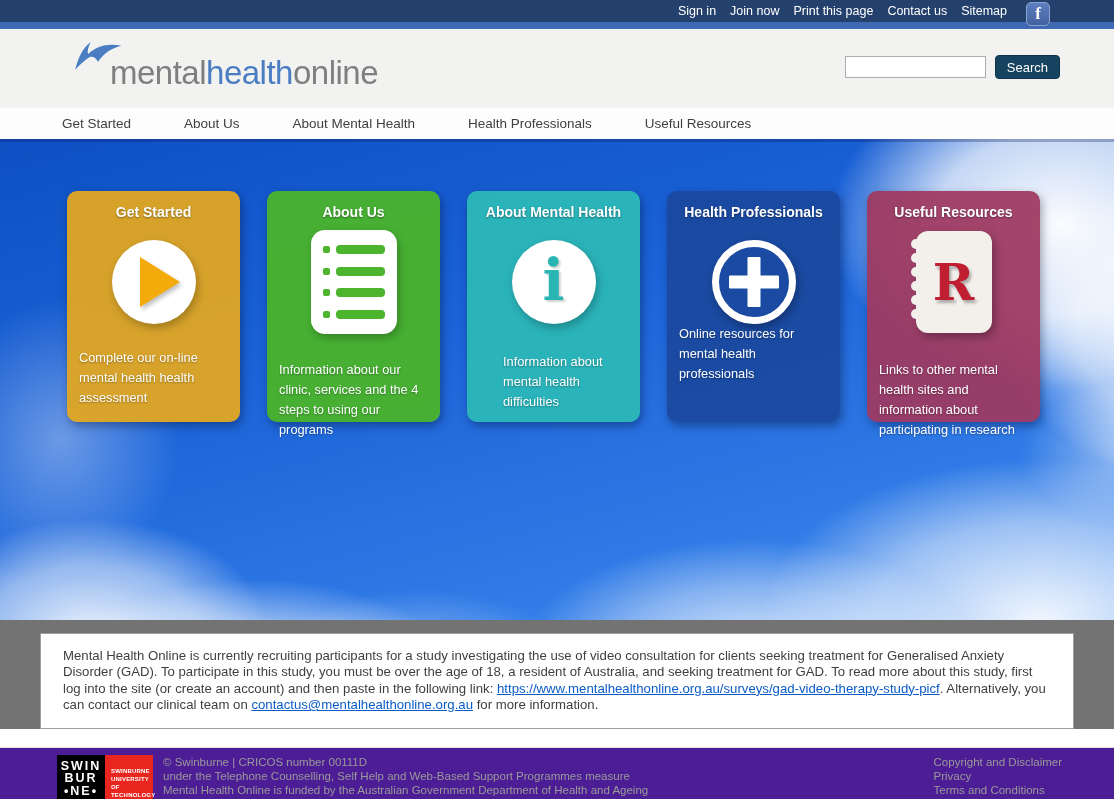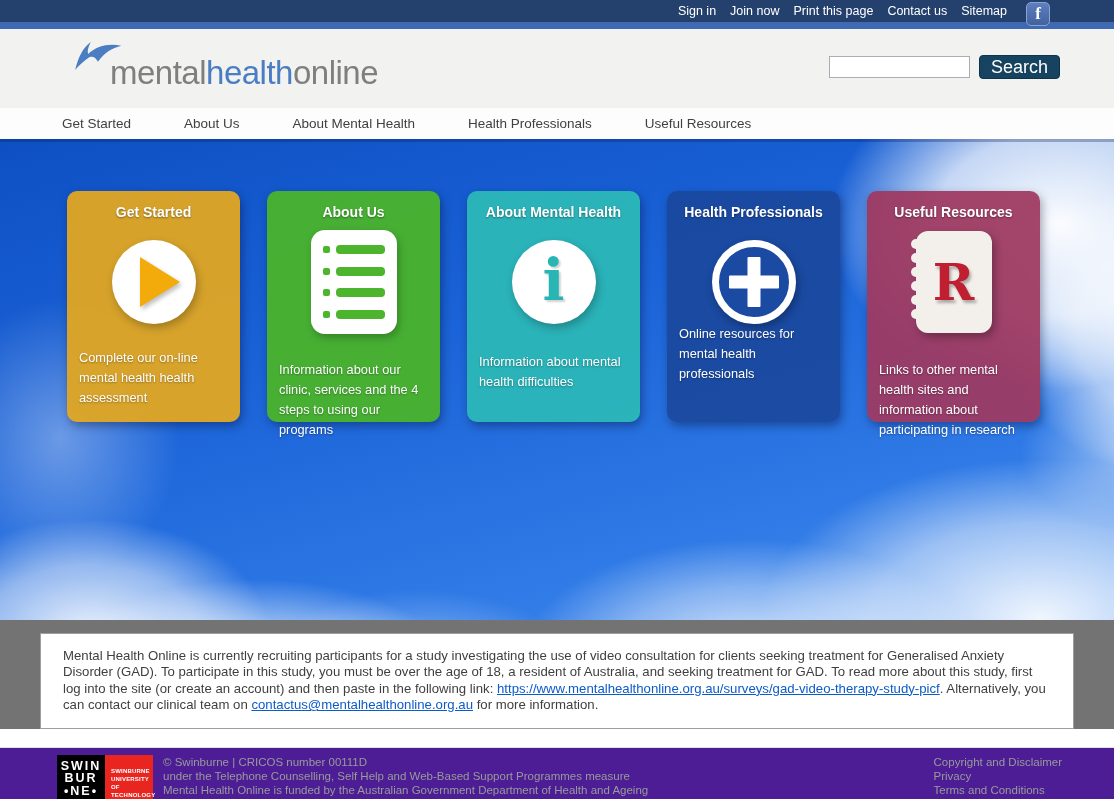--- a/index.html
+++ b/index.html
@@ -20,21 +20,21 @@
   
   .header { height:79px; background:#f2f2f0; position:relative; }
   .logo { position:absolute; left:72px; top:8px; display:flex; align-items:flex-end; cursor:pointer; }
   .logo svg { width:52px; height:36px; margin-right:-14px; margin-bottom:16px; }
   .logo-text { font-size:33px; letter-spacing:-0.5px; line-height:1; }
   .lg-gray { color:#7f7f7f; } .lg-blue { color:#4a7dc2; }
   .searchbox { position:absolute; right:54px; top:26px; display:flex; align-items:center; }
   .searchbox input { width:141px; height:22px; border:1px solid #abadb3; background:#fff;
     font-size:12px; padding:0 4px; outline:none; }
   .searchbox button { margin-left:9px; height:24px; padding:0 11px; background:#16435f;
-    color:#fff; border:1px solid #0e324a; border-radius:4px; font-size:18px; cursor:pointer; }
+    color:#fff; border:1px solid #0e324a; border-radius:4px; font-size:13px; cursor:pointer; }
 
   
   .nav { height:31px; background:#fdfdfd; display:flex; align-items:center; padding-left:62px; }
   .nav a { color:#404040; font-size:13.5px; text-decoration:none; margin-right:53px; white-space:nowrap; cursor:pointer; }
 
   
   .hero { height:481px; position:relative;
     box-shadow: inset 0 3px 0 rgba(10,25,90,.30);
     background-color:#2268d8;
     background-repeat:no-repeat,no-repeat,no-repeat,no-repeat,no-repeat,no-repeat,no-repeat,no-repeat,no-repeat,no-repeat;
@@ -57,21 +57,21 @@
       460px 240px, 240px 150px, 320px 170px, 240px 280px, 100% 100%;
   }
   .cards { position:absolute; left:67px; top:52px; display:flex; gap:27px; }
   .card { width:173px; height:231px; border-radius:10px; padding:0 12px; display:block;
     text-decoration:none; box-shadow:2px 4px 10px rgba(0,0,30,.35); cursor:pointer; }
   .card-title { margin-top:13px; text-align:center; color:#fff; font-weight:bold;
     font-size:14px; text-shadow:0 1px 2px rgba(0,0,0,.4); }
   .card-iconwrap { height:104px; margin-top:10px; display:flex; align-items:center; justify-content:center; }
   .card-desc { color:#fff; font-size:12.8px; line-height:20px; text-shadow:0 1px 2px rgba(0,0,0,.35); }
   .c1 .card-desc { margin-top:14px; } .c2 .card-desc { margin-top:26px; }
-  .c3 .card-desc { margin-top:18px; } .c4 .card-desc { margin-top:-10px; }
+  .c3 .card-desc { margin-top:18px;margin-left:24px; } .c4 .card-desc { margin-top:-10px; }
   .c5 .card-desc { margin-top:26px; }
 
   .circle-white { width:84px; height:84px; border-radius:50%; background:#fff;
     display:flex; align-items:center; justify-content:center; box-shadow:2px 4px 8px rgba(0,0,0,.25); }
   .play-tri { width:0; height:0; border-top:25px solid transparent; border-bottom:25px solid transparent;
     border-left:40px solid #f3ab0c; margin-left:12px; filter:drop-shadow(2px 3px 2px rgba(0,0,0,.25)); }
 
   .list-rect { width:86px; height:104px; background:#fff; border-radius:14px;
     box-shadow:2px 4px 8px rgba(0,0,0,.25); padding:15px 12px; display:flex;
     flex-direction:column; justify-content:space-between; }

